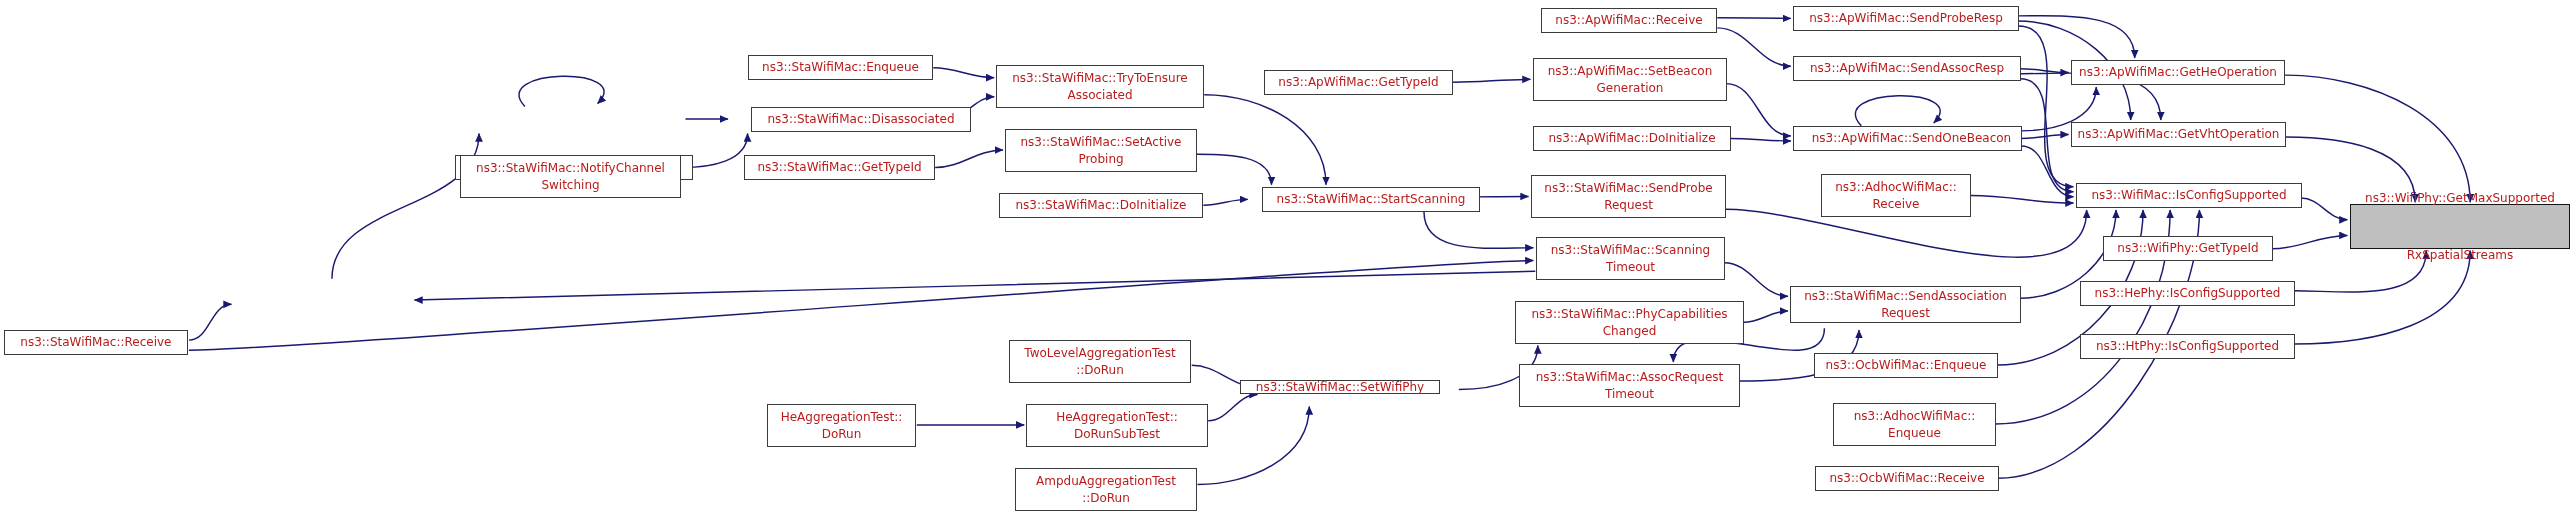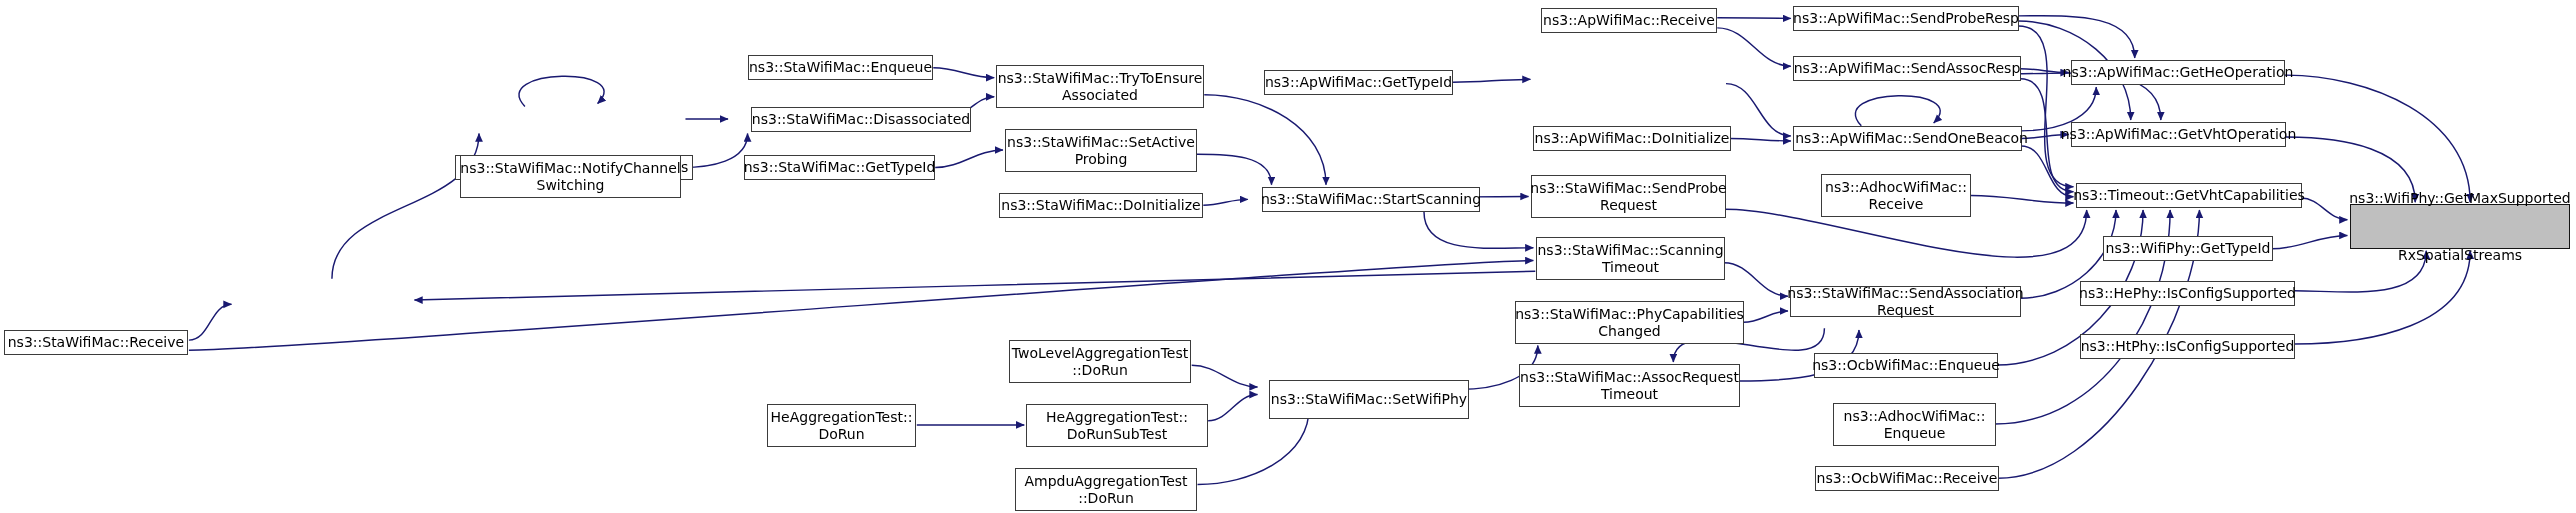--- a/index.html
+++ b/index.html
@@ -18,22 +18,22 @@
     overflow:hidden;
   }
   .edge-layer{position:absolute;left:0;top:0;width:2576px;height:513px;}
   .edge{fill:none;stroke:var(--edge-color);stroke-width:1.5px;}
   .node-layer{position:absolute;left:0;top:0;width:100%;height:100%;}
   .node{
     position:absolute;
     box-sizing:border-box;
     background:var(--node-fill);
     border:1.5px solid var(--node-border);
-    color:#000000;
-    font-size:14px;
+    color:#b91c1c;
+    font-size:12px;
     line-height:16.5px;
     display:flex;
     flex-direction:column;
     align-items:center;
     justify-content:center;
     text-align:center;
     white-space:nowrap;
     cursor:pointer;
   }
   .node span{display:block;}
@@ -135,20 +135,24 @@
       </div>
       <div class="node" style="left: 999px; top: 193px; width: 204px; height: 25px;">
         <span>ns3::StaWifiMac::DoInitialize</span>
       </div>
       <div class="node" style="left: 1250px; top: 187px; width: 218px; height: 25px; margin-left: 12px;">
         <span>ns3::StaWifiMac::StartScanning</span>
       </div>
       <div class="node" style="left: 1264px; top: 70px; width: 189px; height: 25px;">
         <span>ns3::ApWifiMac::GetTypeId</span>
       </div>
+      <div class="node" style="left: 1533px; top: 58px; width: 194px; height: 43px;">
+        <span>ns3::ApWifiMac::SetBeacon</span>
+        <span>Generation</span>
+      </div>
       <div class="node" style="left: 1533px; top: 126px; width: 198px; height: 25px;">
         <span>ns3::ApWifiMac::DoInitialize</span>
       </div>
       <div class="node" style="left: 1531px; top: 175px; width: 195px; height: 43px;">
         <span>ns3::StaWifiMac::SendProbe</span>
         <span>Request</span>
       </div>
       <div class="node" style="left: 1536px; top: 237px; width: 189px; height: 43px;">
         <span>ns3::StaWifiMac::Scanning</span>
         <span>Timeout</span>
@@ -170,35 +174,35 @@
       <div class="node" style="left: 1793px; top: 56px; width: 228px; height: 25px;">
         <span>ns3::ApWifiMac::SendAssocResp</span>
       </div>
       <div class="node" style="left: 1793px; top: 126px; width: 229px; height: 25px; padding-left: 8px;">
         <span>ns3::ApWifiMac::SendOneBeacon</span>
       </div>
       <div class="node" style="left: 1821px; top: 174px; width: 150px; height: 43px;">
         <span>ns3::AdhocWifiMac::</span>
         <span>Receive</span>
       </div>
-      <div class="node" style="left: 1790px; top: 286px; width: 231px; height: 31px;">
+      <div class="node" style="left: 1790px; top: 286px; width: 231px; height: 37px;">
         <span>ns3::StaWifiMac::SendAssociation</span>
         <span>Request</span>
       </div>
       <div class="node" style="left: 1814px; top: 353px; width: 184px; height: 25px;">
         <span>ns3::OcbWifiMac::Enqueue</span>
       </div>
       <div class="node" style="left: 1833px; top: 403px; width: 163px; height: 43px;">
         <span>ns3::AdhocWifiMac::</span>
         <span>Enqueue</span>
       </div>
       <div class="node" style="left: 1815px; top: 466px; width: 184px; height: 25px;">
         <span>ns3::OcbWifiMac::Receive</span>
       </div>
-      <div class="node" style="left: 1269px; top: 380px; width: 200px; height: 39px;">
+      <div class="node" style="left: 1240px; top: 380px; width: 200px; height: 14px;">
         <span>ns3::StaWifiMac::SetWifiPhy</span>
       </div>
       <div class="node" style="left: 1009px; top: 340px; width: 182px; height: 43px;">
         <span>TwoLevelAggregationTest</span>
         <span>::DoRun</span>
       </div>
       <div class="node" style="left: 767px; top: 404px; width: 149px; height: 43px;">
         <span>HeAggregationTest::</span>
         <span>DoRun</span>
       </div>
@@ -210,21 +214,21 @@
         <span>AmpduAggregationTest</span>
         <span>::DoRun</span>
       </div>
       <div class="node" style="left: 2071px; top: 60px; width: 214px; height: 25px;">
         <span>ns3::ApWifiMac::GetHeOperation</span>
       </div>
       <div class="node" style="left: 2071px; top: 122px; width: 215px; height: 25px;">
         <span>ns3::ApWifiMac::GetVhtOperation</span>
       </div>
       <div class="node" style="left: 2076px; top: 183px; width: 226px; height: 25px;">
-        <span>ns3::Timeout::GetVhtCapabilities</span>
+        <span>ns3::WifiMac::IsConfigSupported</span>
       </div>
       <div class="node highlighted" style="left: 2350px; top: 204px; width: 220px; height: 45px; gap: 40px;">
         <span>ns3::WifiPhy::GetMaxSupported</span>
         <span>RxSpatialStreams</span>
       </div>
       <div class="node" style="left: 2103px; top: 236px; width: 170px; height: 25px;">
         <span>ns3::WifiPhy::GetTypeId</span>
       </div>
       <div class="node" style="left: 2080px; top: 281px; width: 215px; height: 25px;">
         <span>ns3::HePhy::IsConfigSupported</span>

